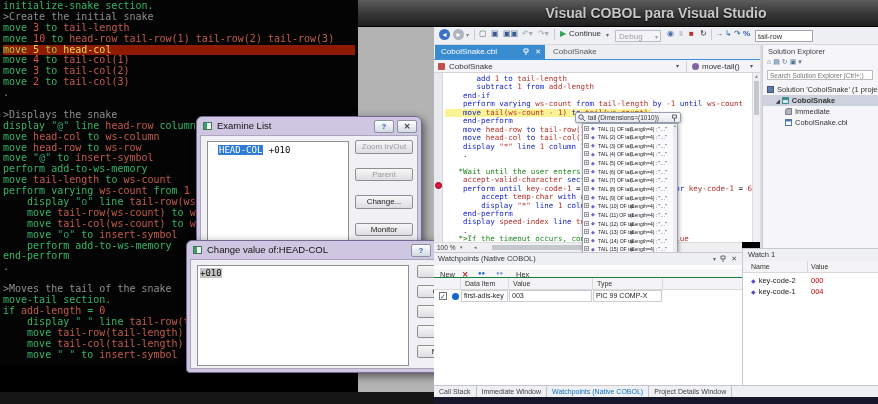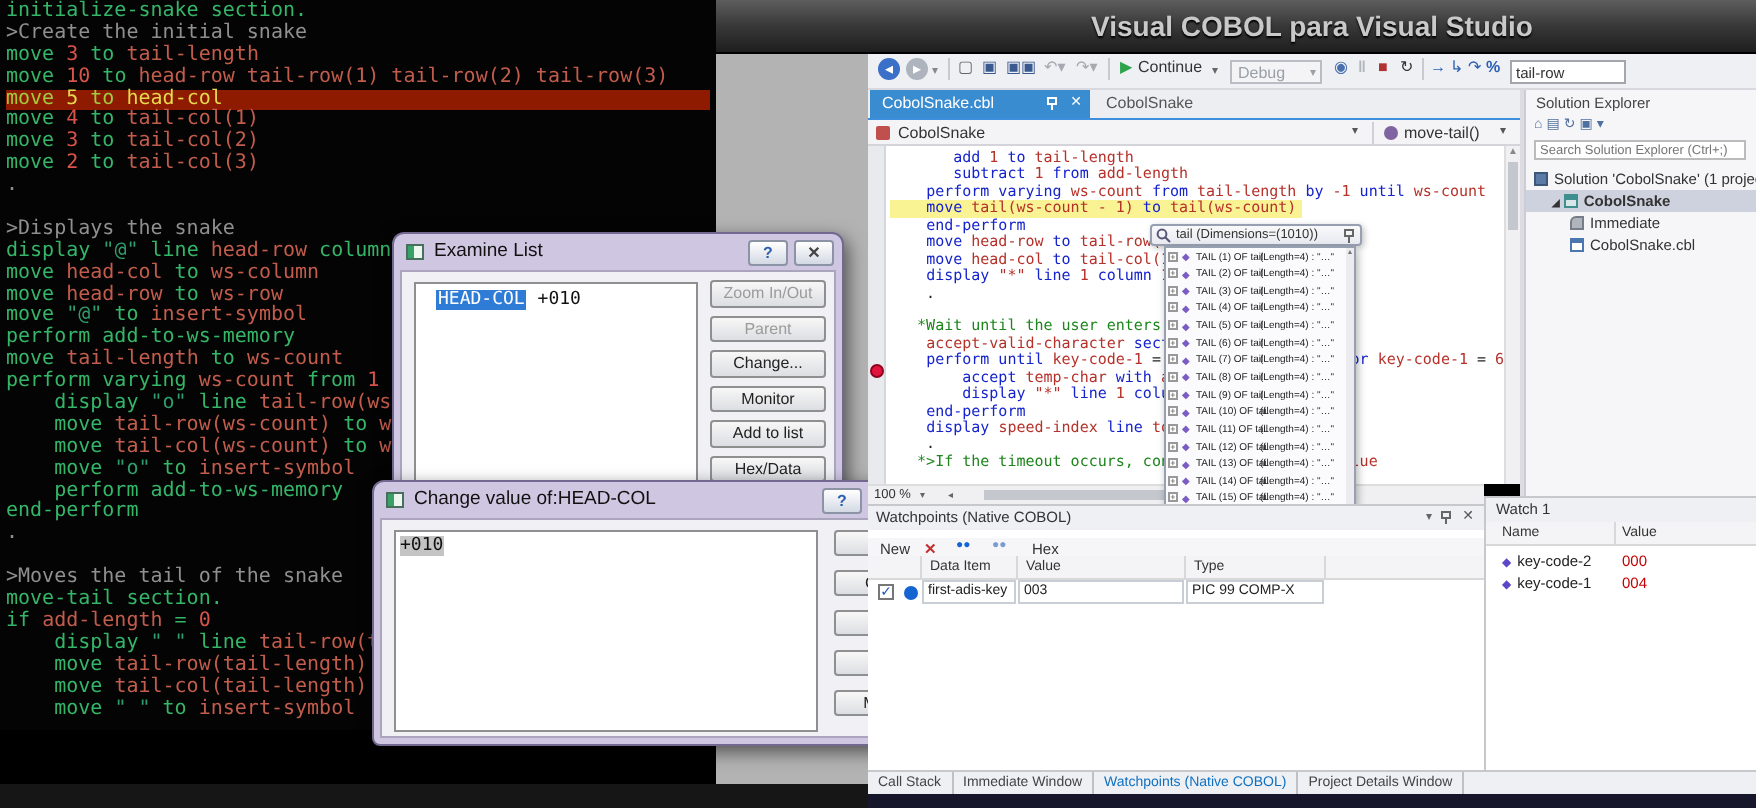--- a/index.html
+++ b/index.html
@@ -88,21 +88,21 @@
   .serow.sel{background:#cdd2de}
   .serow.bold{font-weight:bold}
   .sico{display:inline-block;width:7px;height:7px;margin:0 3px -1px 0}
   .ic-solution{background:#5b7aa6;border:1px solid #3c567c}
   .ic-project{background:#d7e6e6;border:1px solid #3f8f8f;box-shadow:inset 0 2px 0 #3f8f8f}
   .ic-properties{background:#b0b4bc;border:1px solid #767c88;border-radius:3px 0 0 0}
   .ic-file{background:#fff;border:1px solid #4a77b0;box-shadow:inset 0 1.5px 0 #4a77b0}
   
   .wpanel{position:absolute;background:#fff;border-top:1px solid #c8c8cc}
   .wphead{position:absolute;left:0;top:0;right:0;height:12px;background:#eef0f4;font-size:7.5px;color:#333;line-height:12px}
-  .wptools{position:absolute;left:0;top:16px;right:0;height:13px;background:#f6f6f8;border-bottom:1px solid #15803d;font-size:7.5px;color:#333}
+  .wptools{position:absolute;left:0;top:16px;right:0;height:13px;background:#f6f6f8;border-bottom:5px solid #15803d;font-size:7.5px;color:#333}
   .wpcolhead{position:absolute;left:0;top:25px;right:0;height:12px;background:#f4f4f6;border-bottom:1px solid #d8d8d8;font-size:7px;color:#333;line-height:12px}
   .colline{position:absolute;top:0;width:1px;height:100%;background:#d8d8d8}
   .wprow{position:absolute;left:0;top:37px;right:0;height:12px;font-size:7px;color:#222;line-height:12px}
   .cell{position:absolute;top:0;height:12px;border:1px solid #c9cdd4;background:#fff;padding:0 2px;line-height:10px}
   .cbx{position:absolute;left:5px;top:2px;width:8px;height:8px;border:1px solid #777;background:#fff;
     font-size:7px;line-height:7px;text-align:center;color:#1a56b0}
   .bluedot{position:absolute;left:18px;top:3px;width:7px;height:7px;border-radius:50%;background:#1464d2}
   .watchrow{position:absolute;left:0;width:136px;height:11px;font-size:7.5px;color:#222;line-height:11px}
   .wval{position:absolute;left:68px;color:#c00000}
   .bottomtabs{position:absolute;left:0;top:385px;width:444px;height:12px;background:#eef0f4;border-top:1px solid #c8c8cc;font-size:7px;line-height:11px}
@@ -162,21 +162,21 @@
         <span class="dtitle">Examine List</span>
         <span class="d7tb" style="right:27px">?</span>
         <span class="d7tb" style="right:4px;color:#444">✕</span>
       </div>
       <div class="body">
         <div class="whitebox" style="left:6px;top:5px;width:142px;height:100px">
           <div style="position:absolute;left:10px;top:3px;font:9px 'DejaVu Sans Mono',monospace">
             <span style="background:#2e7cd6;color:#fff;padding:0 1px">HEAD-COL</span><span style="color:#111"> </span><span style="color:#111">+010</span>
           </div>
         </div>
-        <div class="btncol" style="left:154px;top:4px;width:58px;gap:4px">
+        <div class="btncol" style="left:154px;top:4px;width:58px;gap:14px">
             <div class="d7btn dis">Zoom In/Out</div>
             <div class="d7btn dis">Parent</div>
             <div class="d7btn">Change...</div>
             <div class="d7btn">Monitor</div>
             <div class="d7btn">Add to list</div>
             <div class="d7btn">Hex/Data</div>
           </div>
       </div>
     </div>
 
@@ -260,20 +260,21 @@
       <span style="left:316px;font-size:6px;color:#555">▾</span>
     </div>
 
     <div class="editor">
       <div class="bpmargin">
         <span class="bp"></span>
       </div>
       <div class="ecode">
           <div class="ecl"><span class="e-p">       </span><span class="e-k">add </span><span class="e-n">1</span><span class="e-k"> to </span><span class="e-i">tail-length</span></div>
           <div class="ecl"><span class="e-p">       </span><span class="e-k">subtract </span><span class="e-n">1</span><span class="e-k"> from </span><span class="e-i">add-length</span></div>
+          <div class="ecl"><span class="e-p">    </span><span class="e-k">end-if</span></div>
           <div class="ecl"><span class="e-p">    </span><span class="e-k">perform varying </span><span class="e-i">ws-count</span><span class="e-k"> from </span><span class="e-i">tail-length</span><span class="e-k"> by </span><span class="e-n">-1</span><span class="e-k"> until </span><span class="e-i">ws-count</span></div>
           <div class="ecl hl"><span class="e-p">    </span><span class="e-k">move </span><span class="e-i">tail(ws-count - 1)</span><span class="e-k"> to </span><span class="e-i">tail(ws-count)</span></div>
           <div class="ecl"><span class="e-p">    </span><span class="e-k">end-perform</span></div>
           <div class="ecl"><span class="e-p">    </span><span class="e-k">move </span><span class="e-i">head-row</span><span class="e-k"> to </span><span class="e-i">tail-row(1)</span></div>
           <div class="ecl"><span class="e-p">    </span><span class="e-k">move </span><span class="e-i">head-col</span><span class="e-k"> to </span><span class="e-i">tail-col(1)</span></div>
           <div class="ecl"><span class="e-p">    </span><span class="e-k">display </span><span class="e-s">"*"</span><span class="e-k"> line </span><span class="e-n">1</span><span class="e-k"> column </span><span class="e-n">1</span></div>
           <div class="ecl"><span class="e-p">    .</span></div>
           <div class="ecl"></div>
           <div class="ecl"><span class="e-p">   </span><span class="e-c">*Wait until the user enters an a</span></div>
           <div class="ecl"><span class="e-p">    </span><span class="e-i">accept-valid-character </span><span class="e-k">section.</span></div>

